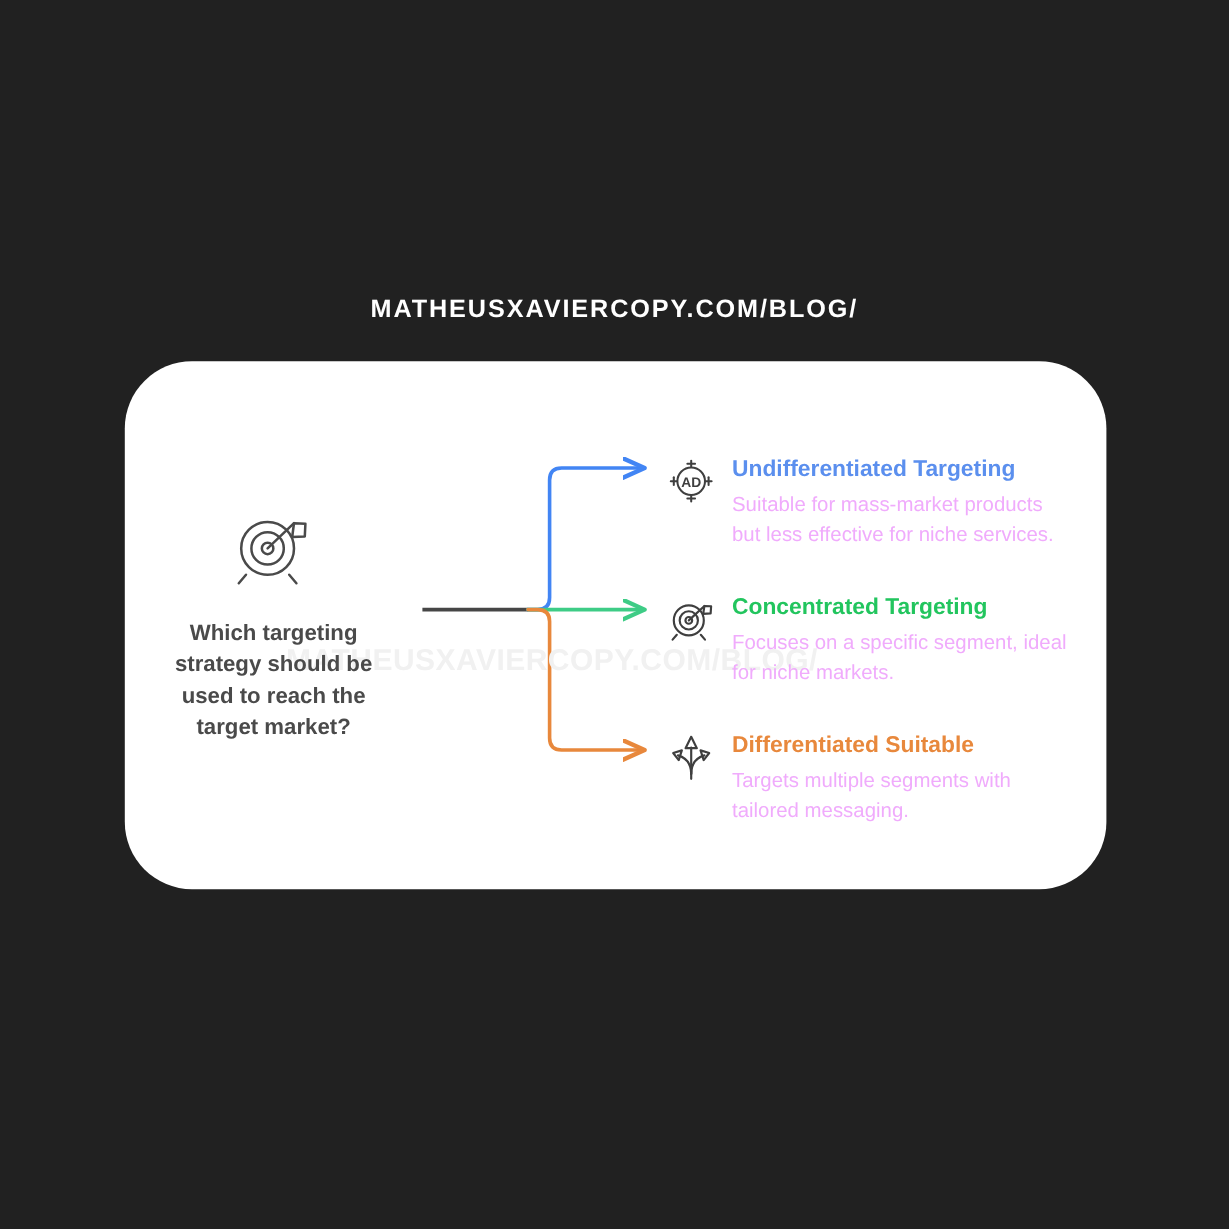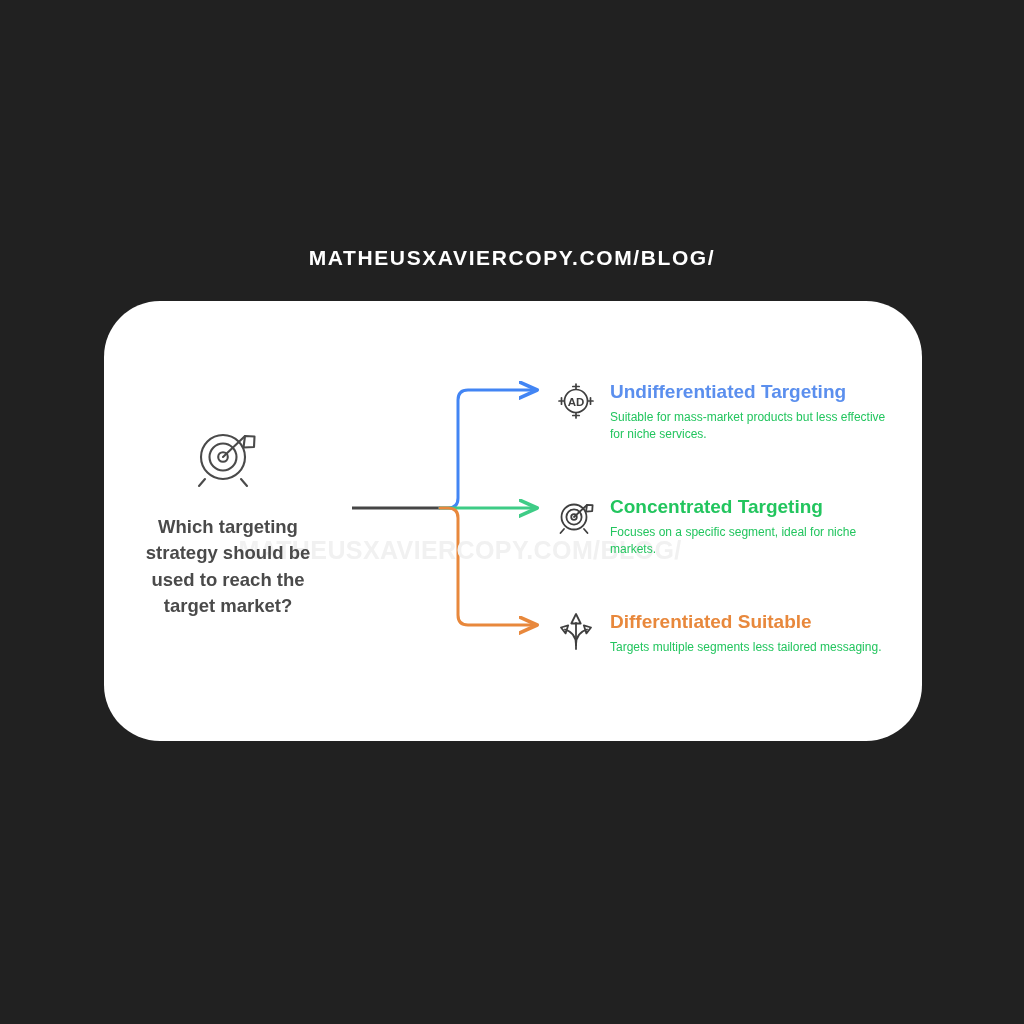--- a/index.html
+++ b/index.html
@@ -100,22 +100,22 @@
   .branch-icon {
     position: absolute;
     left: 8px;
     top: 0px;
   }
   .branch-desc {
     position: absolute;
     left: 62px;
     top: 28px;
     width: 282px;
-    font-size: 12px;
-    color: #22c55e;
+    font-size: 17px;
+    color: #f0abfc;
     line-height: 1.45;
   }
 
   #branch-0 { left: 548px; top: 381px; }
   #branch-1 { left: 548px; top: 496px; }
   #branch-2 { left: 548px; top: 611px; }
 </style>
 </head>
 <body>
 
@@ -202,14 +202,14 @@
     <g fill="none" stroke="#3f3f3f" stroke-width="1.8" stroke-linecap="round" stroke-linejoin="round">
       <line x1="20" y1="38" x2="20" y2="12"></line>
       <path d="M20 3 L15.3 12.5 L24.7 12.5 Z"></path>
       <path d="M20 34 C20 24, 14 20, 9 18.5"></path>
       <path d="M5 16.5 L12.2 14.3 L9.6 22.4 Z"></path>
       <path d="M20 34 C20 24, 26 20, 31 18.5"></path>
       <path d="M35 16.5 L27.8 14.3 L30.4 22.4 Z"></path>
     </g>
   </svg>
   <div class="branch-head" style="color:#E8883C">Differentiated Suitable</div>
-  <div class="branch-desc">Targets multiple segments less tailored messaging.</div>
+  <div class="branch-desc">Targets multiple segments with tailored messaging.</div>
 </div>
 
 </body></html>

